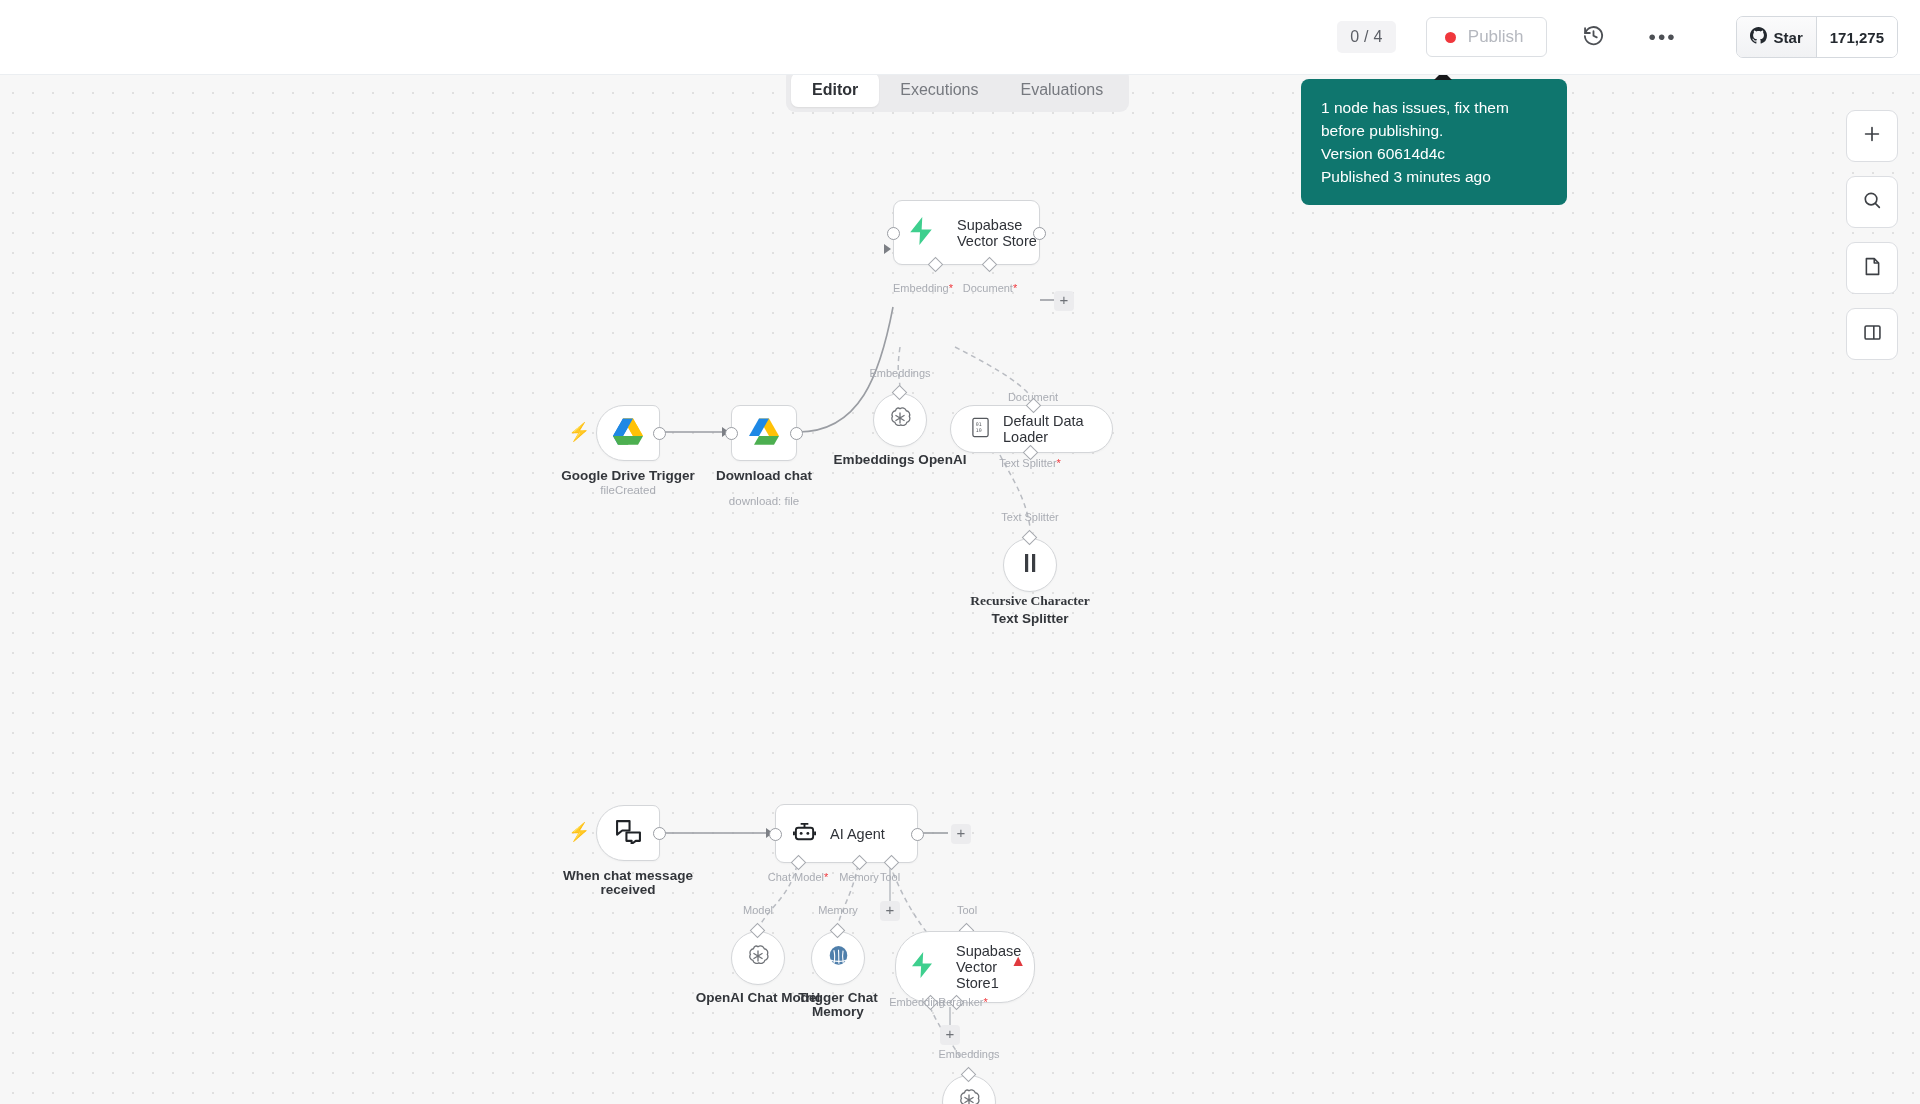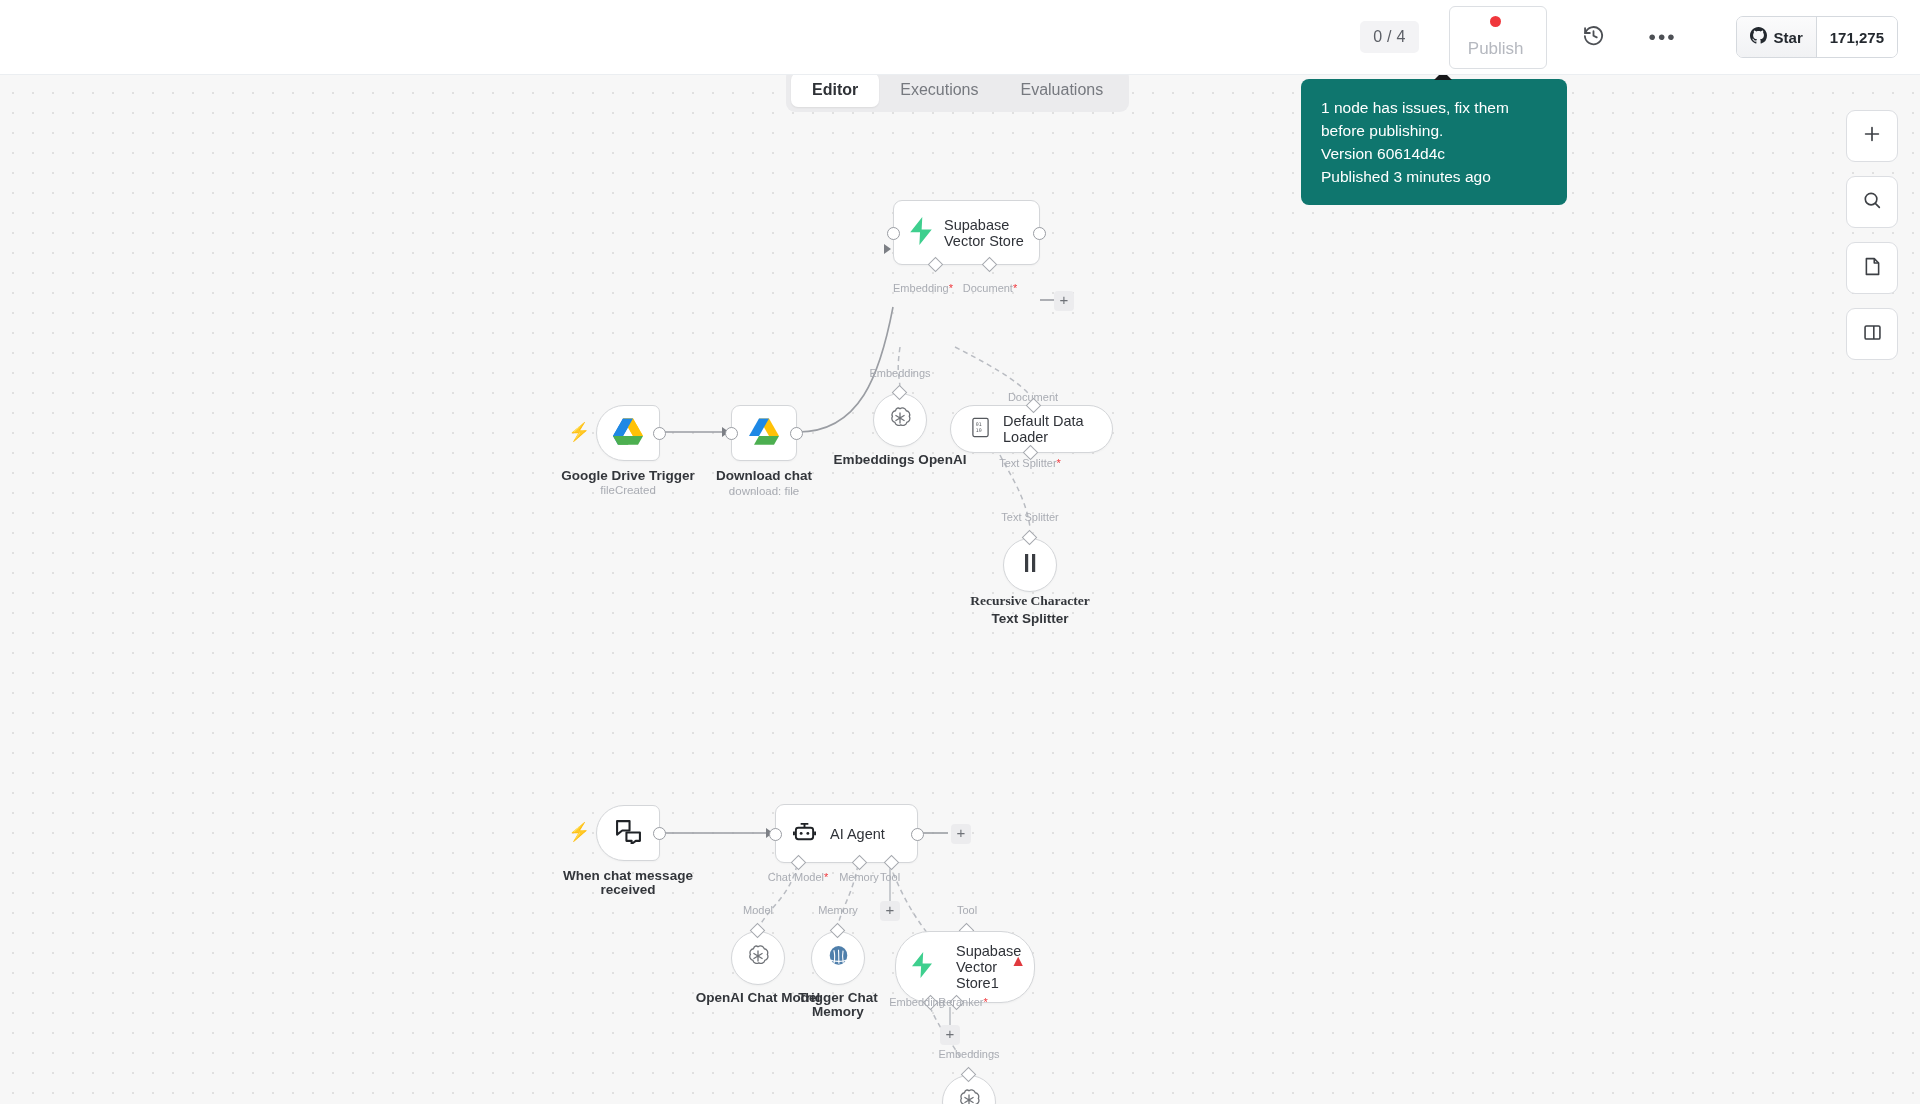--- a/index.html
+++ b/index.html
@@ -32,21 +32,21 @@
     padding-right: 22px; gap: 15px;
   }
   .count-badge {
     background: #f3f3f5; color: #5c5f66; font-size: 16px;
     border-radius: 5px; padding: 7px 13px; letter-spacing: .3px;
   }
   .publish-btn {
     margin-left: 15px;
     display: flex; align-items: center; gap: 12px;
     border: 1px solid #dcdfe3; border-radius: 6px;
-    padding: 9px 22px 9px 18px; background: #fff; flex-direction: column;
+    padding: 9px 22px 9px 18px; background: #fff;
   }
   .publish-dot { width: 11px; height: 11px; border-radius: 50%; background: #f0373c; }
   .publish-label { font-size: 17px; color: #b5b8bf; }
   .icon-btn {
     width: 44px; height: 44px; display:flex; align-items:center; justify-content:center;
     border-radius: 6px; background: transparent; margin-left: 10px;
   }
   .dots { letter-spacing: 2px; font-size: 21px; color: #4d5055; line-height: 0.6; }
 
   .gh {
@@ -304,26 +304,26 @@
         <svg width="30" height="27" viewBox="0 0 48 42">
           <path d="M16 0h16l16 28H32z" fill="#ffc107"></path>
           <path d="M8 42h32l8-14H16z" fill="#4caf50"></path>
           <path d="M16 0 L0 28 h16 L32 0z" fill="#1e88e5"></path>
         </svg>
       </span>
       <span class="port" style="left:-7px; top:21px;"></span>
       <span class="port" style="right:-7px; top:21px;"></span>
     </div>
     <div class="nlabel" style="top:64px;">Download chat</div>
-    <div class="nsub" style="top:80px;">download: file</div>
+    <div class="nsub" style="top:90px;">download: file</div>
   </div>
 
   <div class="node" style="left:893px; top:125px;">
     <span class="arrowin" style="left:-9px; top:44px;"></span>
-    <div class="nbox" style="width:147px; height:65px; padding-left:14px; gap:10px;">
+    <div class="nbox" style="width:147px; height:65px; padding-left:14px; gap:23px;">
       <span>
         <svg width="26" height="28" viewBox="0 0 24 26">
           <path d="M13.2 0 L2 14.2h9.1l-.6 11.8L22 11.6h-9.4z" fill="#3ecf8e"></path>
         </svg>
       </span>
       <span class="ntitle" style="white-space:normal; width:80px;">Supabase Vector Store</span>
       <span class="port" style="left:-7px; top:26px;"></span>
       <span class="port" style="right:-7px; top:26px;"></span>
       <span class="diamond" style="left:36px; bottom:-6px;"></span>
       <span class="diamond" style="left:90px; bottom:-6px;"></span>

